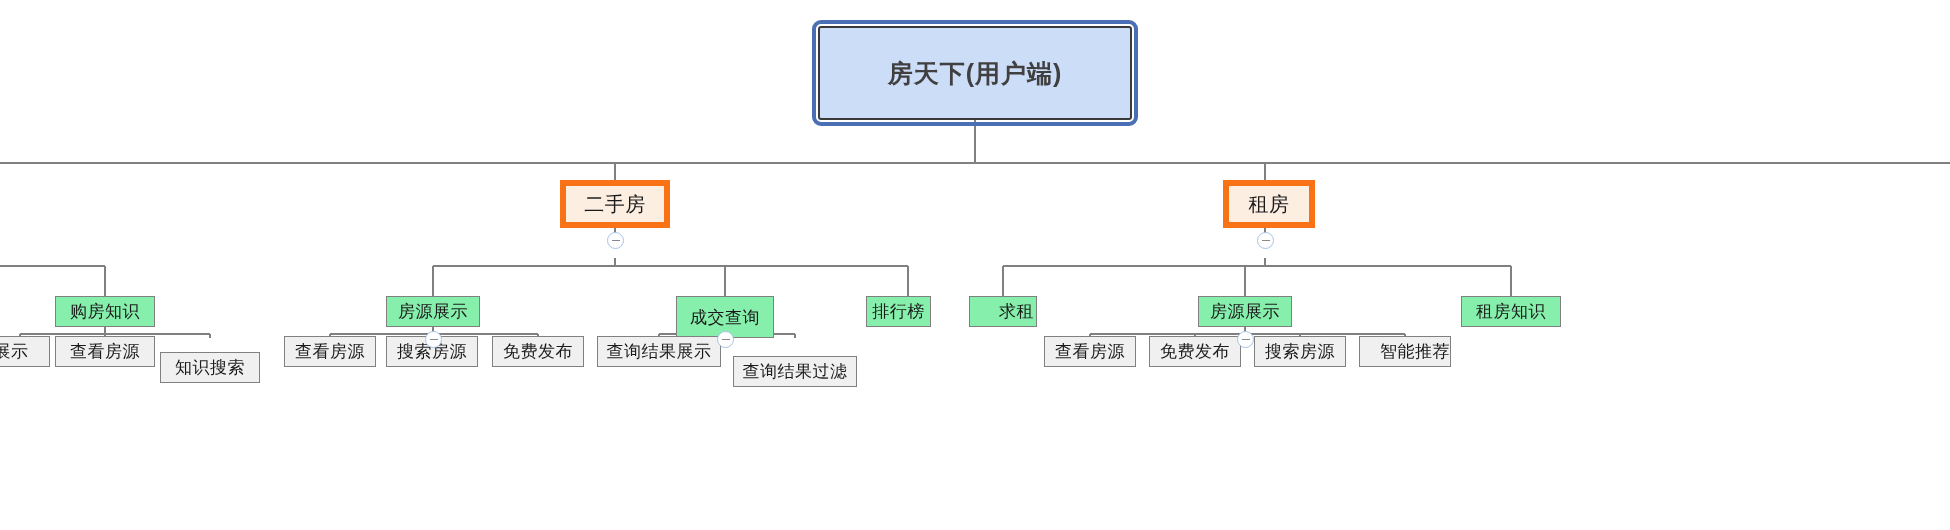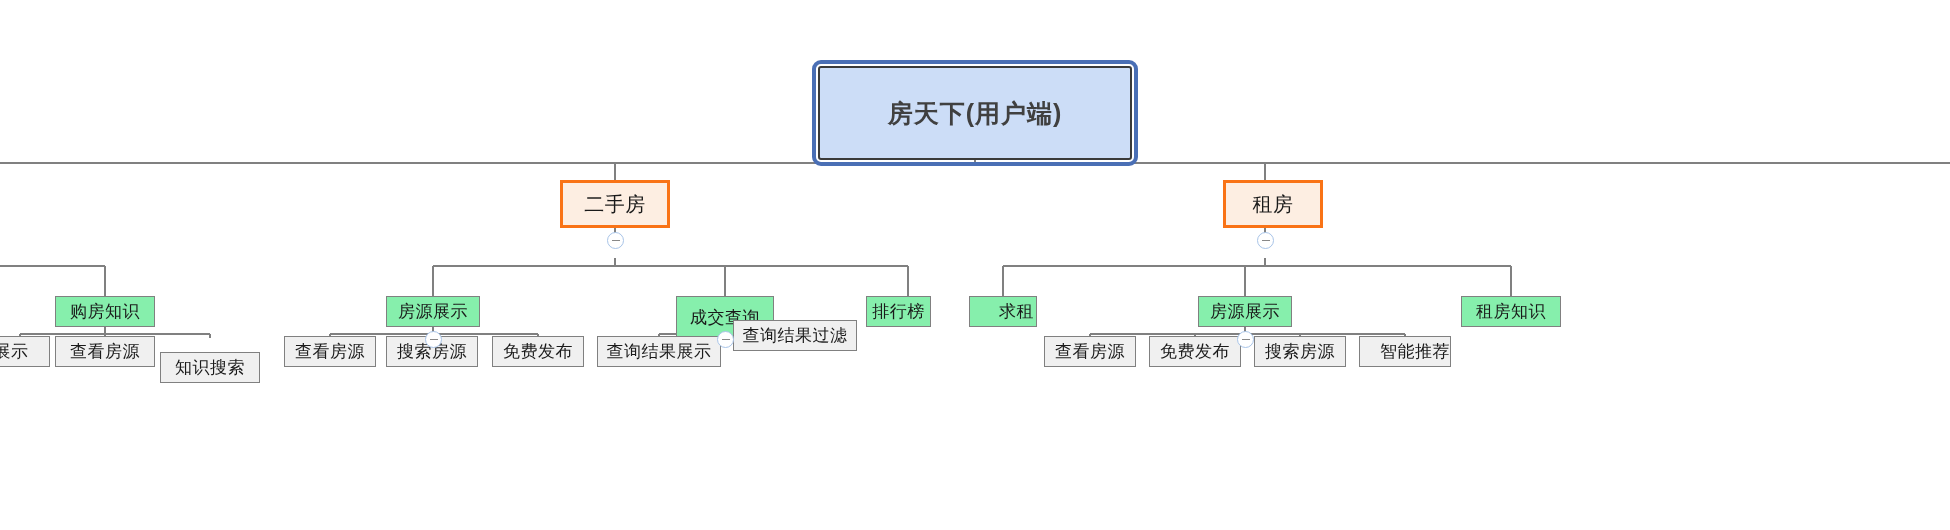--- a/index.html
+++ b/index.html
@@ -34,21 +34,21 @@
     outline:4px solid #4a6fb5;
     outline-offset:2px;
     border-radius:3px;
     font-size:25px;
     font-weight:bold;
     color:#404040;
     letter-spacing:1px;
   }
   .node.lvl2 {
     background:#fdeee2;
-    border:3px solid #f97316;
+    border:6px solid #f97316;
     font-size:20px;
     color:#1a1a1a;
   }
   .node.lvl3 { background:#86efac; border:1px solid #808080; font-size:17px; }
   .node.lvl4 { background:#f0f0f0; border:1px solid #808080; font-size:17px; }
 
   
   .toggle {
     position:absolute;
     width:17px; height:17px;
@@ -121,32 +121,32 @@
 
       <path d="M1245,326 L1245,334"></path>
       <path d="M1090,334 L1405,334"></path>
       <path d="M1090,334 L1090,338"></path>
       <path d="M1195,334 L1195,338"></path>
       <path d="M1300,334 L1300,338"></path>
       <path d="M1405,334 L1405,338"></path>
     </g>
   </svg>
 
-  <div class="node lvl1" style="left:818px; top:26px; width:314px; height:94px;margin-top:40px;">
+  <div class="node lvl1" style="left:818px; top:26px; width:314px; height:94px;">
     <span>房天下(用户端)</span>
   </div>
 
   <div class="node lvl2" style="left:560px; top:180px; width:110px; height:48px;">
     <span>二手房</span>
   </div>
   <div class="toggle" style="left:607px; top:232px;">
     <span class="bar"></span>
   </div>
 
-  <div class="node lvl2" style="left:1223px; top:180px; width:100px; height:48px;">
+  <div class="node lvl2" style="left:1223px; top:180px; width:92px; height:48px;">
     <span>租房</span>
   </div>
   <div class="toggle" style="left:1257px; top:232px;">
     <span class="bar"></span>
   </div>
 
   <div class="node lvl3" style="left:55px; top:296px; width:100px; height:31px;">
     <span>购房知识</span>
   </div>
 
@@ -204,21 +204,21 @@
   </div>
 
   <div class="node lvl4" style="left:492px; top:336px; width:92px; height:31px;">
     <span>免费发布</span>
   </div>
 
   <div class="node lvl4" style="left:597px; top:336px; width:124px; height:31px;">
     <span>查询结果展示</span>
   </div>
 
-  <div class="node lvl4" style="left:733px; top:320px; width:124px; height:31px;">
+  <div class="node lvl4" style="left:733px; top:356px; width:124px; height:31px;">
     <span>查询结果过滤</span>
   </div>
 
   <div class="node lvl4" style="left:1044px; top:336px; width:92px; height:31px;">
     <span>查看房源</span>
   </div>
 
   <div class="node lvl4" style="left:1149px; top:336px; width:92px; height:31px;">
     <span>免费发布</span>
   </div>

